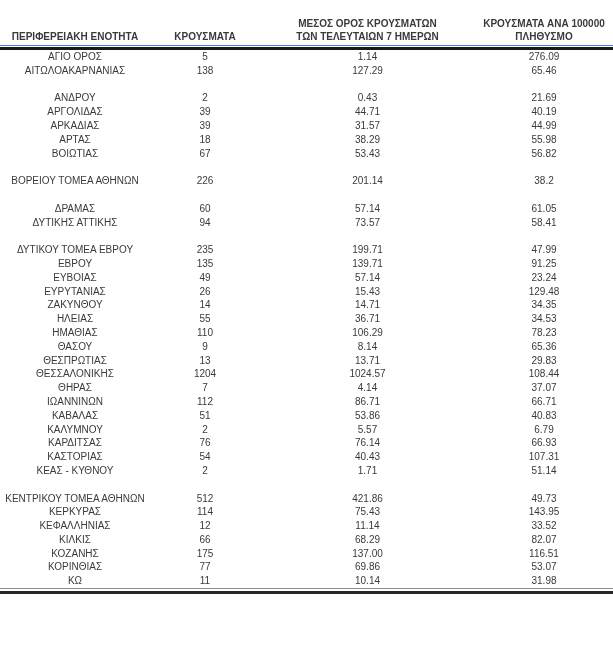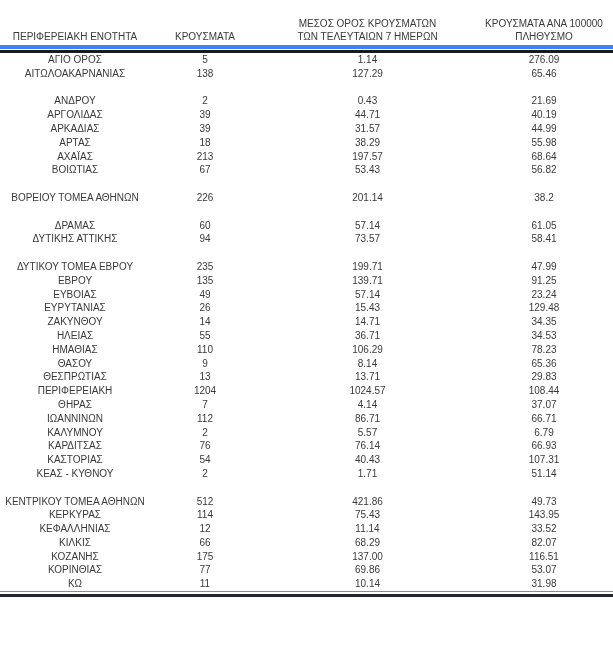--- a/index.html
+++ b/index.html
@@ -17,27 +17,27 @@
     table-layout: fixed;
     width: 613px;
     margin-top: 11px;
   }
   col.c0 { width: 150px; }
   col.c1 { width: 110px; }
   col.c2 { width: 215px; }
   col.c3 { width: 138px; }
   th {
     font-size: 10px;
-    font-weight: normal;
+    font-weight: bold;
     text-align: center;
     vertical-align: bottom;
     line-height: 13px;
     padding: 0 0 2px 0;
     white-space: nowrap;
-    border-bottom: 4px solid #3b82f6;
+    border-bottom: 1px solid #3b82f6;
     height: 32px;
   }
   tr.thick-rule-row td { padding: 0; height: 4px; }
   .thick-rule {
     height: 3px;
     background: #1a1a1a;
     margin-top: 1px;
   }
   tbody td {
     font-size: 10px;
@@ -131,26 +131,20 @@
           <td>31.57</td>
           <td>44.99</td>
         </tr>
         <tr>
           <td>ΑΡΤΑΣ</td>
           <td>18</td>
           <td>38.29</td>
           <td>55.98</td>
         </tr>
         <tr>
-          <td>ΑΧΑΪΑΣ</td>
-          <td>213</td>
-          <td>197.57</td>
-          <td>68.64</td>
-        </tr>
-        <tr>
           <td>ΒΟΙΩΤΙΑΣ</td>
           <td>67</td>
           <td>53.43</td>
           <td>56.82</td>
         </tr>
         <tr class="spacer-row">
           <td colspan="4"></td>
         </tr>
         <tr>
           <td>ΒΟΡΕΙΟΥ ΤΟΜΕΑ ΑΘΗΝΩΝ</td>
@@ -224,36 +218,42 @@
           <td>8.14</td>
           <td>65.36</td>
         </tr>
         <tr>
           <td>ΘΕΣΠΡΩΤΙΑΣ</td>
           <td>13</td>
           <td>13.71</td>
           <td>29.83</td>
         </tr>
         <tr>
-          <td>ΠΕΡΙΦΕΡΕΙΑΚΗ</td>
+          <td>ΘΕΣΣΑΛΟΝΙΚΗΣ</td>
           <td>1204</td>
           <td>1024.57</td>
           <td>108.44</td>
         </tr>
         <tr>
           <td>ΘΗΡΑΣ</td>
           <td>7</td>
           <td>4.14</td>
           <td>37.07</td>
         </tr>
         <tr>
           <td>ΙΩΑΝΝΙΝΩΝ</td>
           <td>112</td>
           <td>86.71</td>
           <td>66.71</td>
+        </tr>
+        <tr>
+          <td>ΚΑΒΑΛΑΣ</td>
+          <td>51</td>
+          <td>53.86</td>
+          <td>40.83</td>
         </tr>
         <tr>
           <td>ΚΑΛΥΜΝΟΥ</td>
           <td>2</td>
           <td>5.57</td>
           <td>6.79</td>
         </tr>
         <tr>
           <td>ΚΑΡΔΙΤΣΑΣ</td>
           <td>76</td>

